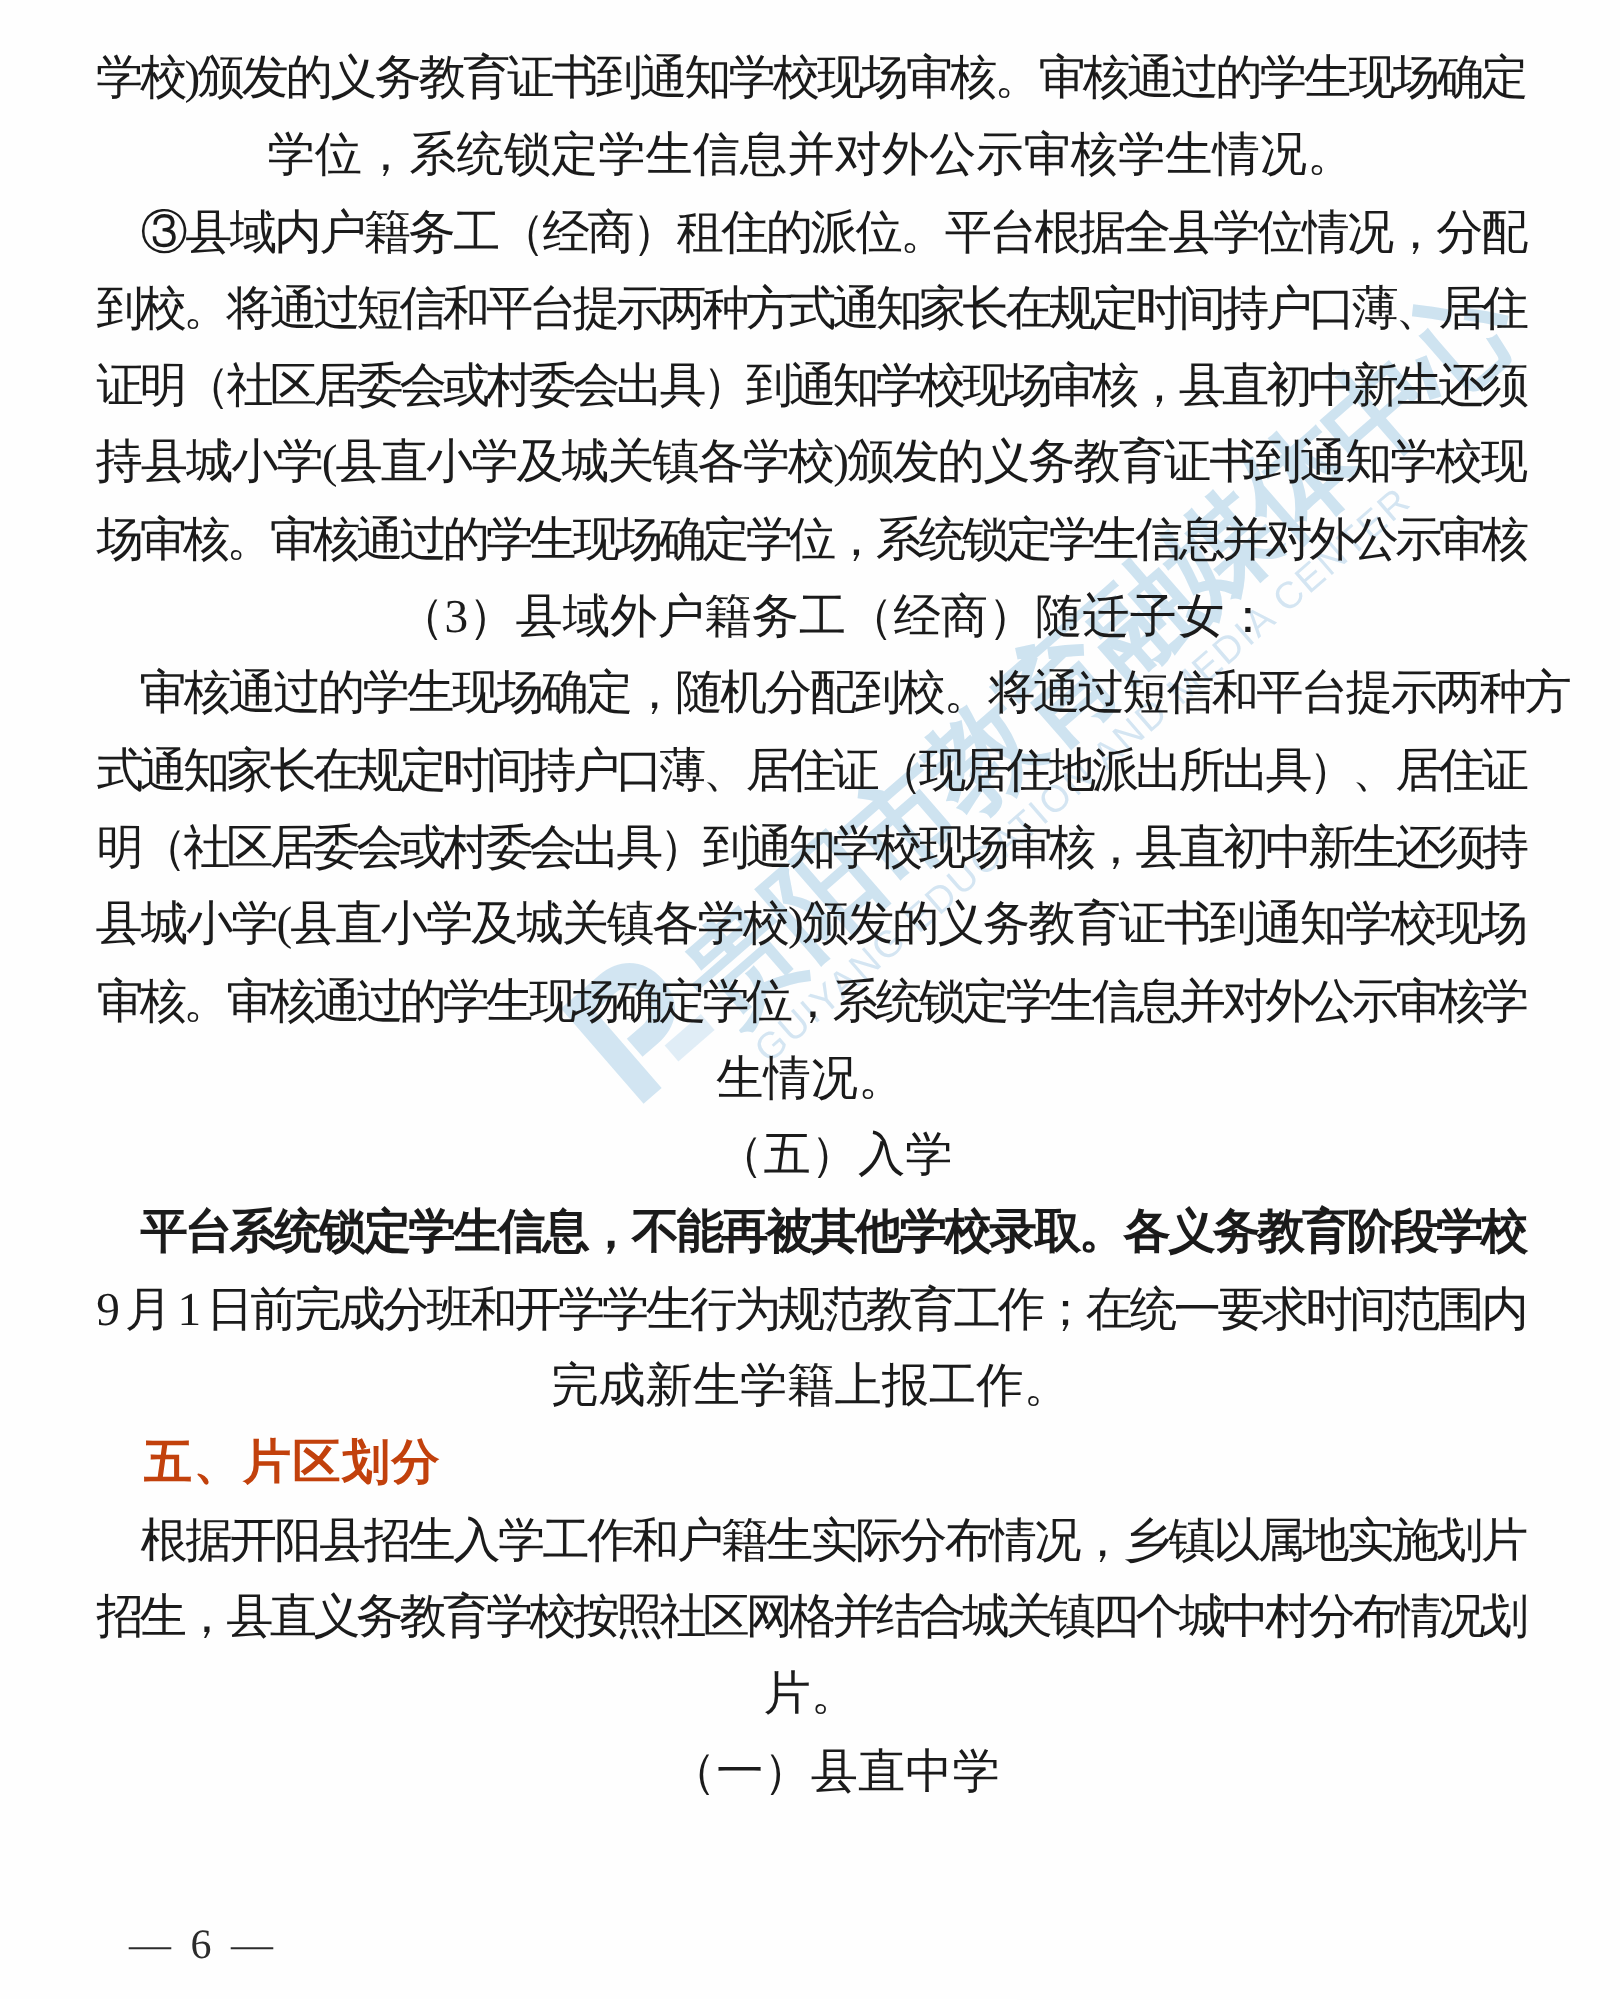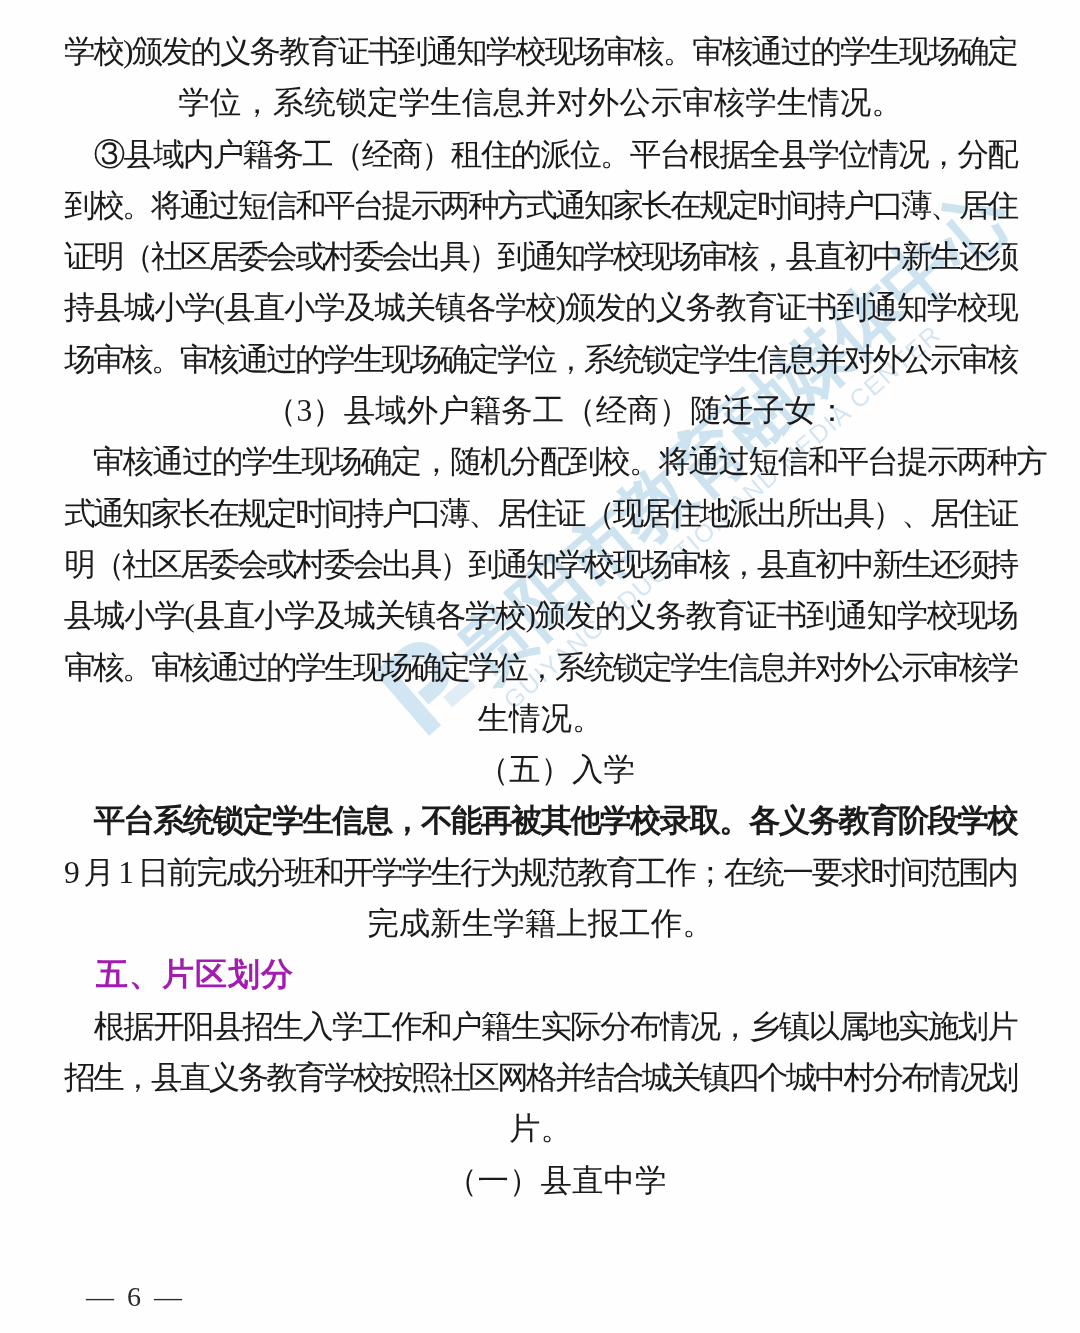--- a/index.html
+++ b/index.html
@@ -100,21 +100,21 @@
     
     letter-spacing: 0px;
   }
   p.head {
     margin: 0;
     padding: 0;
     height: 51.3px;
     line-height: 51.3px;
     font-size: 32px;
     font-weight: bold;
-    color: #a21caf;
+    color: #c2410c;
     font-family: "DejaVu Sans", "Liberation Sans", sans-serif;
     letter-spacing: 1px;
     white-space: pre;
   }
   #pagenum {
     position: absolute;
     left: 86px;
     top: 1281px;
     font-size: 28px;
     color: #2b2b2b;

